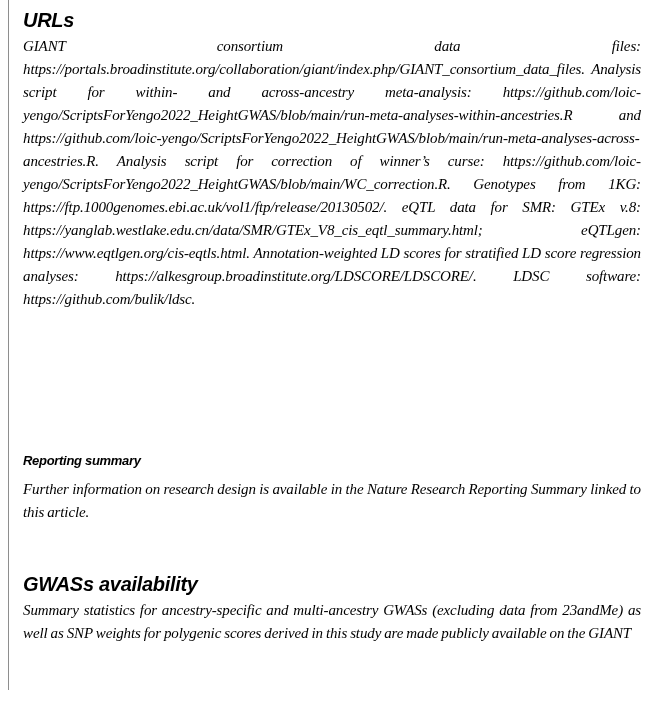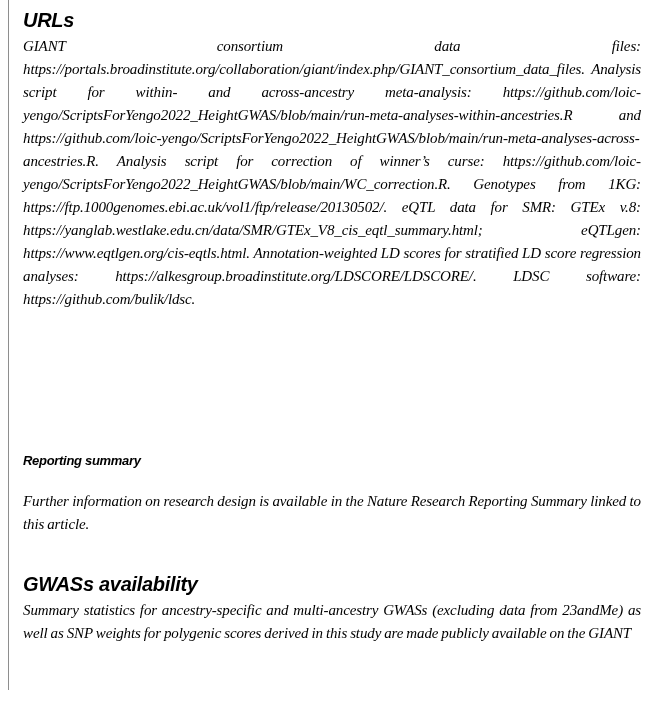--- a/index.html
+++ b/index.html
@@ -78,21 +78,21 @@
     hyphens: manual;
     overflow-wrap: break-word;
   }
 
   
   .block-urls { position: absolute; top: 9px;  left: 0; width: 618px; }
   .block-reporting { position: absolute; top: 450px; left: 0; width: 618px; }
   .block-data { position: absolute; top: 573px; left: 0; width: 618px; }
 
   .block-urls p.body-text { margin-top: 1px; }
-  .block-reporting p.body-text { margin-top: 18px; }
+  .block-reporting p.body-text { margin-top: 6px; }
   .block-data p.body-text { margin-top: 0; }
 </style>
 </head>
 <body>
 
 <div class="page">
 
   <div class="column-rule"></div>
 
   <div class="column">

